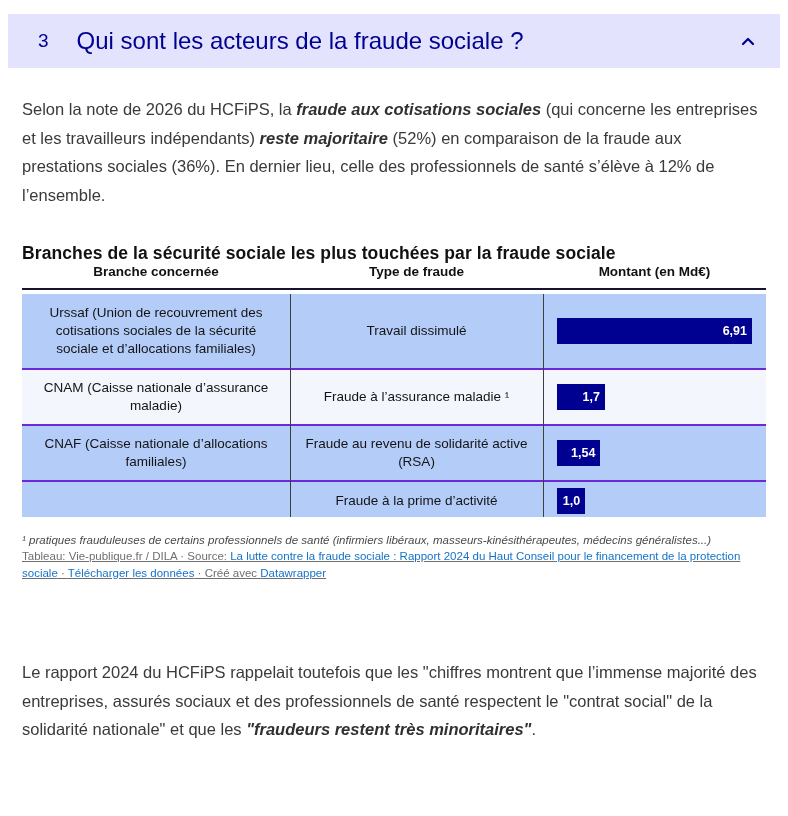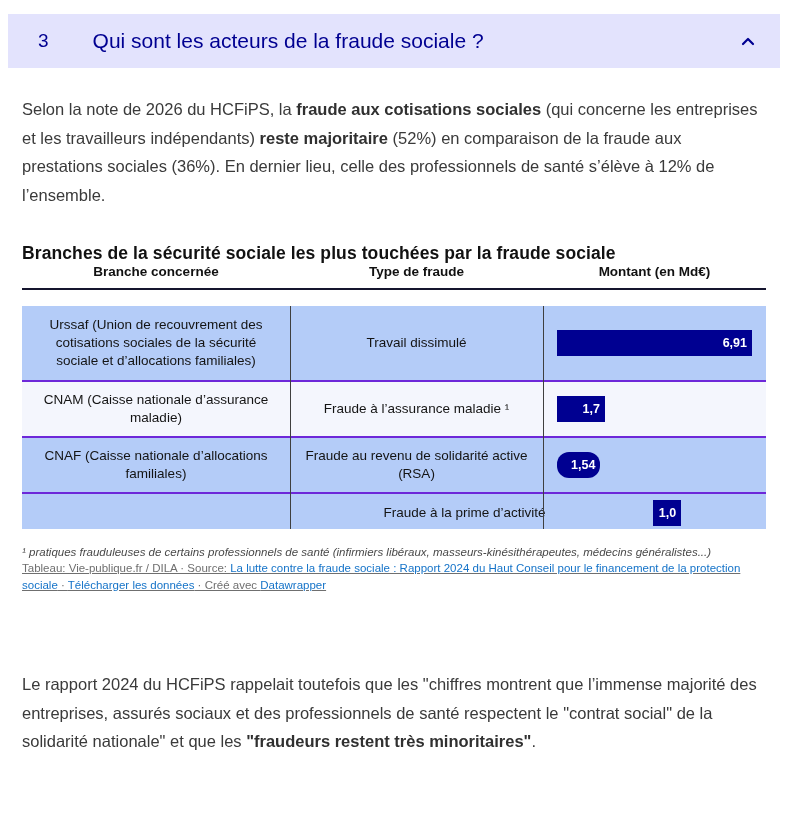--- a/index.html
+++ b/index.html
@@ -12,47 +12,47 @@
     width:788px;height:816px;overflow:hidden;
     font-family:"Liberation Sans","DejaVu Sans",sans-serif;
     color:var(--body_text);
   }
   
   .band{
     margin:14px 8px 0 8px;height:54px;background:var(--band_bg);
     display:flex;align-items:center;padding:0 22px 0 30px;cursor:pointer;
   }
   .band .num{color:var(--accent_navy);font-size:19px;font-weight:500;}
-  .band .ttl{color:var(--accent_navy);font-size:21px;font-weight:500;margin-left:44px;flex:1;}
+  .band .ttl{color:var(--accent_navy);font-size:24px;font-weight:500;margin-left:28px;flex:1;}
   .band .chev{display:flex;align-items:center;justify-content:center;background:none;border:none;cursor:pointer;width:20px;height:20px;}
   
   .para{
     margin:27px 22px 0 22px;font-size:16.5px;line-height:28.5px;color:var(--body_text);
   }
-  .para b{font-weight:700;color:#303030;}
+  .para b{font-weight:700;color:#303030;font-style:italic;}
   
   .chart{margin:34px 22px 0 22px;width:744px;}
   .chart-title{font-size:17.5px;font-weight:700;color:#111111;letter-spacing:.1px;}
   .thead{
     display:grid;grid-template-columns:268px 253px 223px;
     border-bottom:2px solid #15152e;padding-bottom:9px;
   }
   .thead .hc{font-size:13.5px;font-weight:700;color:#111111;text-align:center;}
-  .tbody{position:relative;margin-top:16px;}
+  .tbody{position:relative;margin-top:4px;}
   .vline{position:absolute;top:0;bottom:0;width:1px;background:#3f3f3f;z-index:2;}
   .vline.v1{left:268px;} .vline.v2{left:521px;}
   .trow{display:grid;grid-template-columns:268px 253px 223px;}
   .trow + .trow{border-top:2px solid #6d28d9;}
   .trow.row--blue{background:var(--row_blue);}
   .trow.row--light{background:var(--row_light);}
   .trow .cell{
     display:flex;align-items:center;justify-content:center;text-align:center;
     font-size:13.5px;line-height:18px;color:#141414;padding:6px 14px;
   }
-  .r1{height:74px;} .r2{height:56px;} .r3{height:56px;} .r4{height:37px;gap:48px;}
+  .r1{height:74px;} .r2{height:56px;} .r3{height:56px;} .r4{height:37px;}
   .cell--bar{justify-content:flex-start;padding:0 16px 0 18px;}
   .bar-track{width:212px;height:26px;display:flex;align-items:center;}
   .bar{
     height:26px;background:var(--bar_color);display:flex;align-items:center;justify-content:flex-end;
     color:#ffffff;font-size:12.5px;font-weight:700;padding-right:5px;min-width:14px;
   }
   .footnote{
     margin-top:16px;font-size:11.5px;font-style:italic;color:#494949;line-height:15px;
   }
   .attribution{
@@ -114,21 +114,21 @@
           </div>
         </div>
       </div>
     </div>
 
     <div class="trow row--blue r3">
       <div class="cell">CNAF (Caisse nationale d’allocations familiales)</div>
       <div class="cell">Fraude au revenu de solidarité active (RSA)</div>
       <div class="cell cell--bar">
         <div class="bar-track">
-          <div class="bar" style="width: 22.2865%; border-radius: 12px;">
+          <div class="bar" style="width: 22.2865%;">
             <span>1,54</span>
           </div>
         </div>
       </div>
     </div>
 
     <div class="trow row--blue r4">
       <div class="cell"></div>
       <div class="cell">Fraude à la prime d’activité</div>
       <div class="cell cell--bar">

